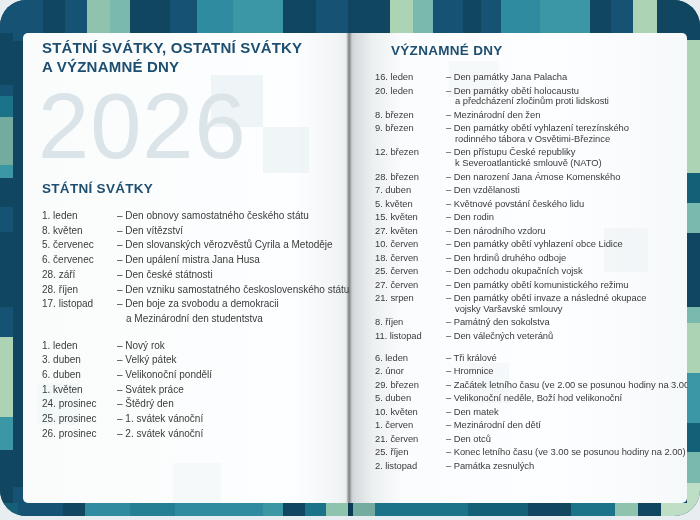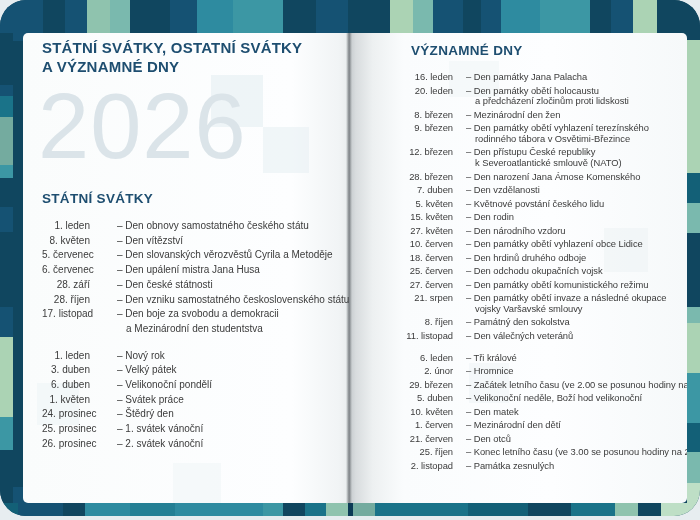--- a/index.html
+++ b/index.html
@@ -22,33 +22,33 @@
     left:349px;width:338px;border-radius:0 5px 5px 0;
     background:linear-gradient(to right,#c3c8cb 0%,#d8dcde 2%,#edf0f1 7%,#fafcfd 16%,#fdfeff 60%,#f6f9fa 100%);
   }
   .gutter-line{
     position:absolute;left:346px;top:33px;width:6px;height:470px;z-index:3;
     background:linear-gradient(to right,rgba(60,66,70,0),rgba(60,66,70,.55) 45%,rgba(60,66,70,.5) 55%,rgba(60,66,70,0));
   }
   .wm{position:absolute;z-index:0}
   .lp-inner,.rp-inner{position:relative;z-index:1}
   .lp-inner{padding:5px 12px 0 19px}
-  .rp-inner{padding:9px 6px 0 46px}
+  .rp-inner{padding:9px 6px 0 26px}
   .book-title{font-size:15px;font-weight:700;color:#1e4e70;line-height:19px;letter-spacing:.2px}
   .year{
     font-size:92px;line-height:84px;height:84px;color:#dbe4e9;
     letter-spacing:1px;margin:8px 0 0 -4px;font-weight:400;
   }
   .sec-heading{font-size:13.5px;font-weight:700;color:#1e4e70;letter-spacing:.3px;line-height:17px}
-  .lp-inner .sec-heading.first{margin-top:22px}
+  .lp-inner .sec-heading.first{margin-top:12px}
   .lp-inner .sec-heading.next{margin-top:16px}
   .rp-inner .sec-heading{margin-left:16px}
   .list{margin-top:12px;font-size:10px;color:#3b3b3b}
   .entry{display:flex}
-  .date{flex:none;text-align:right;white-space:nowrap}
+  .date{flex:none;text-align:left;white-space:nowrap}
   .text{display:block}
   .line{display:block;white-space:nowrap}
   .cont{padding-left:9px}
   .llist .entry{line-height:14.7px}
   .llist .date{width:48px}
   .llist .text{margin-left:27px}
   .rlist{margin-top:13px;font-size:9.4px;letter-spacing:-.05px;color:#3b3b3b}
   .rlist .entry{line-height:10.7px;margin-bottom:2.8px}
   .rlist .date{width:58px}
   .rlist .text{margin-left:13px}

